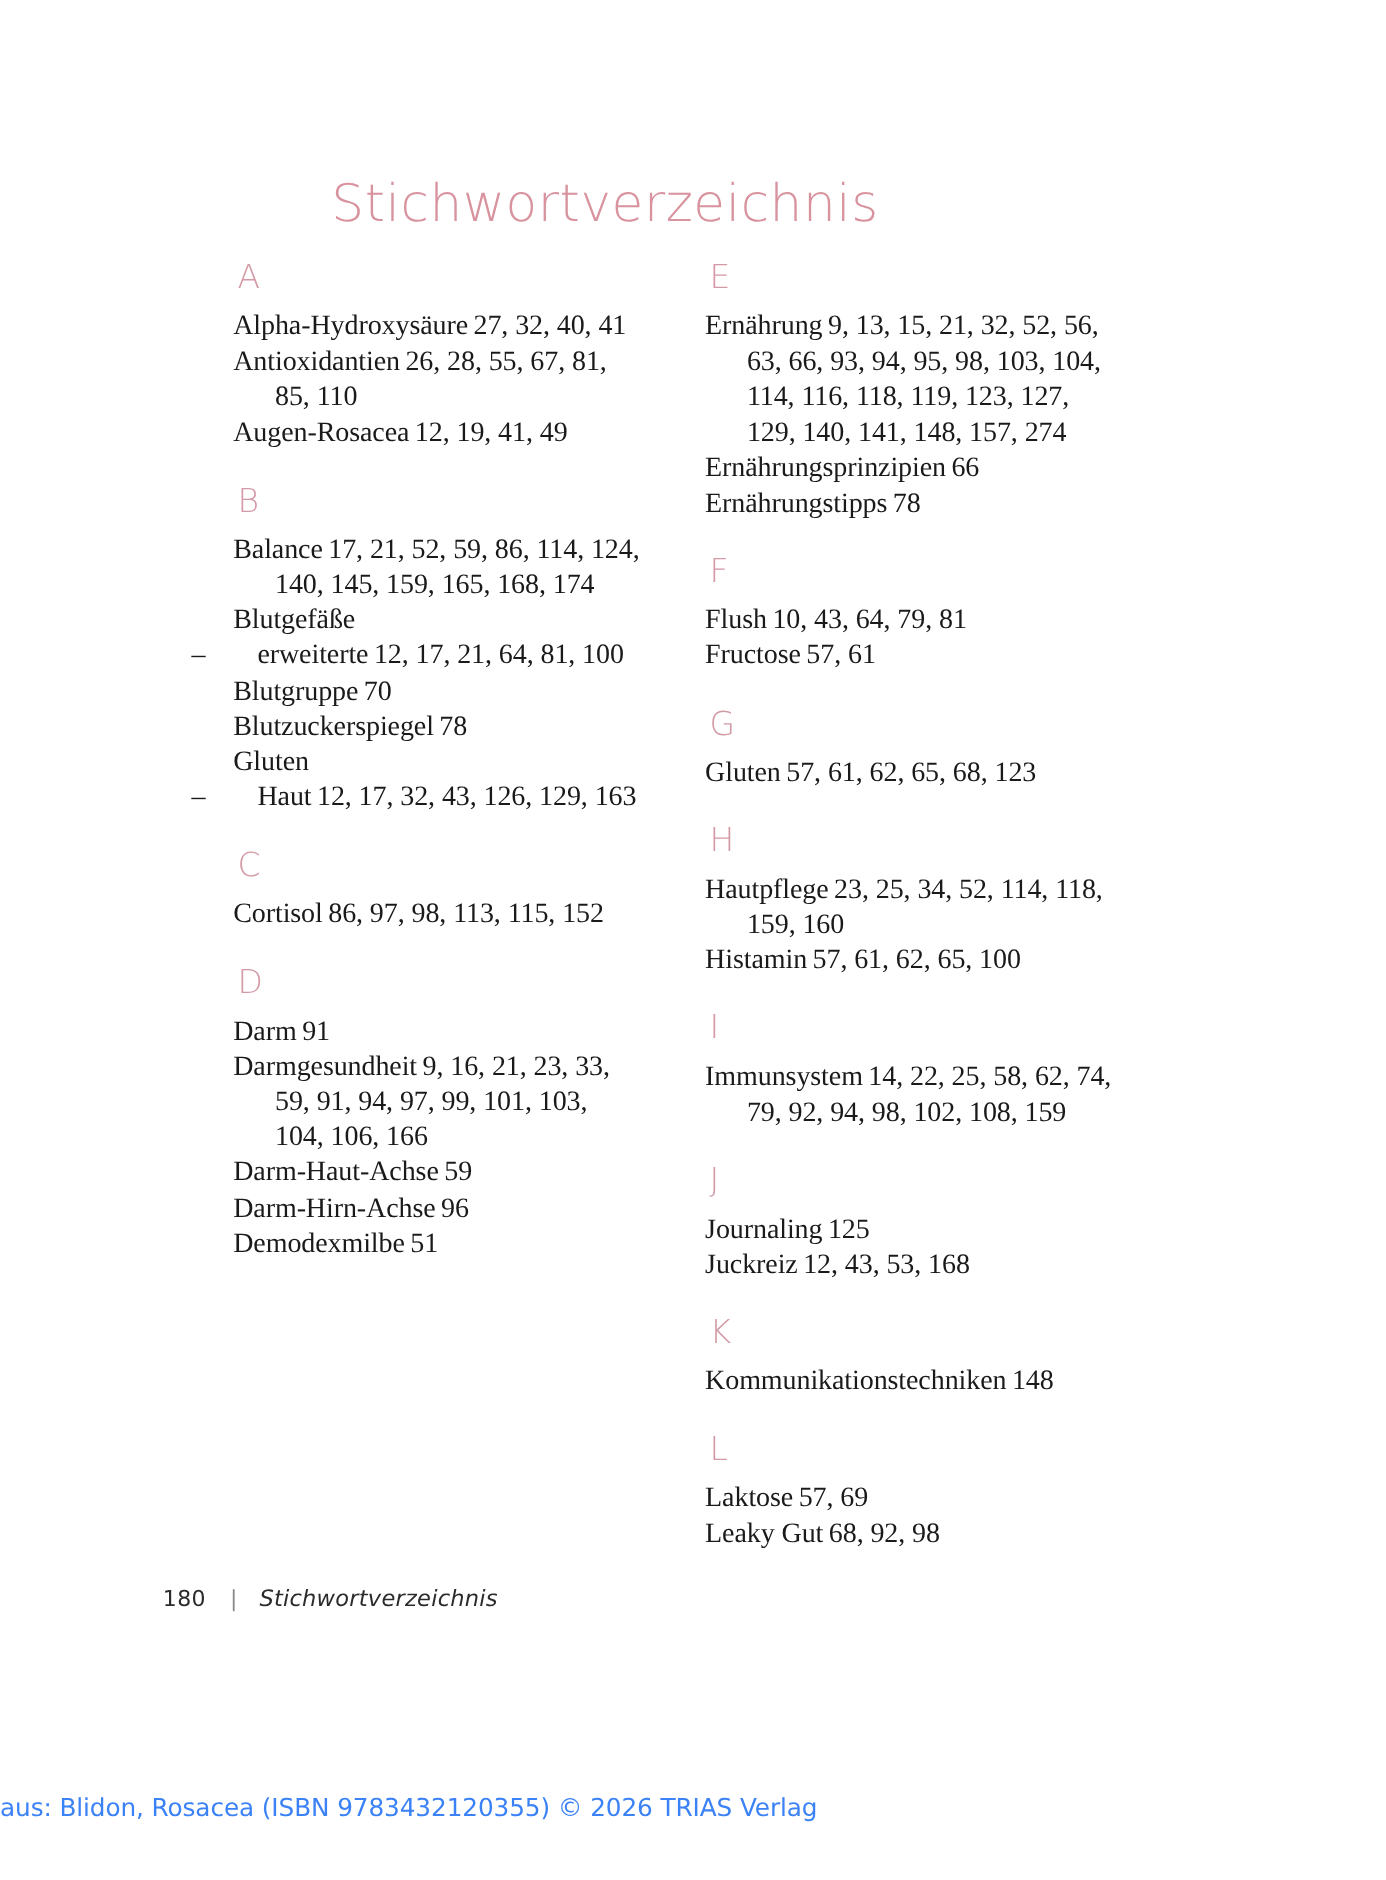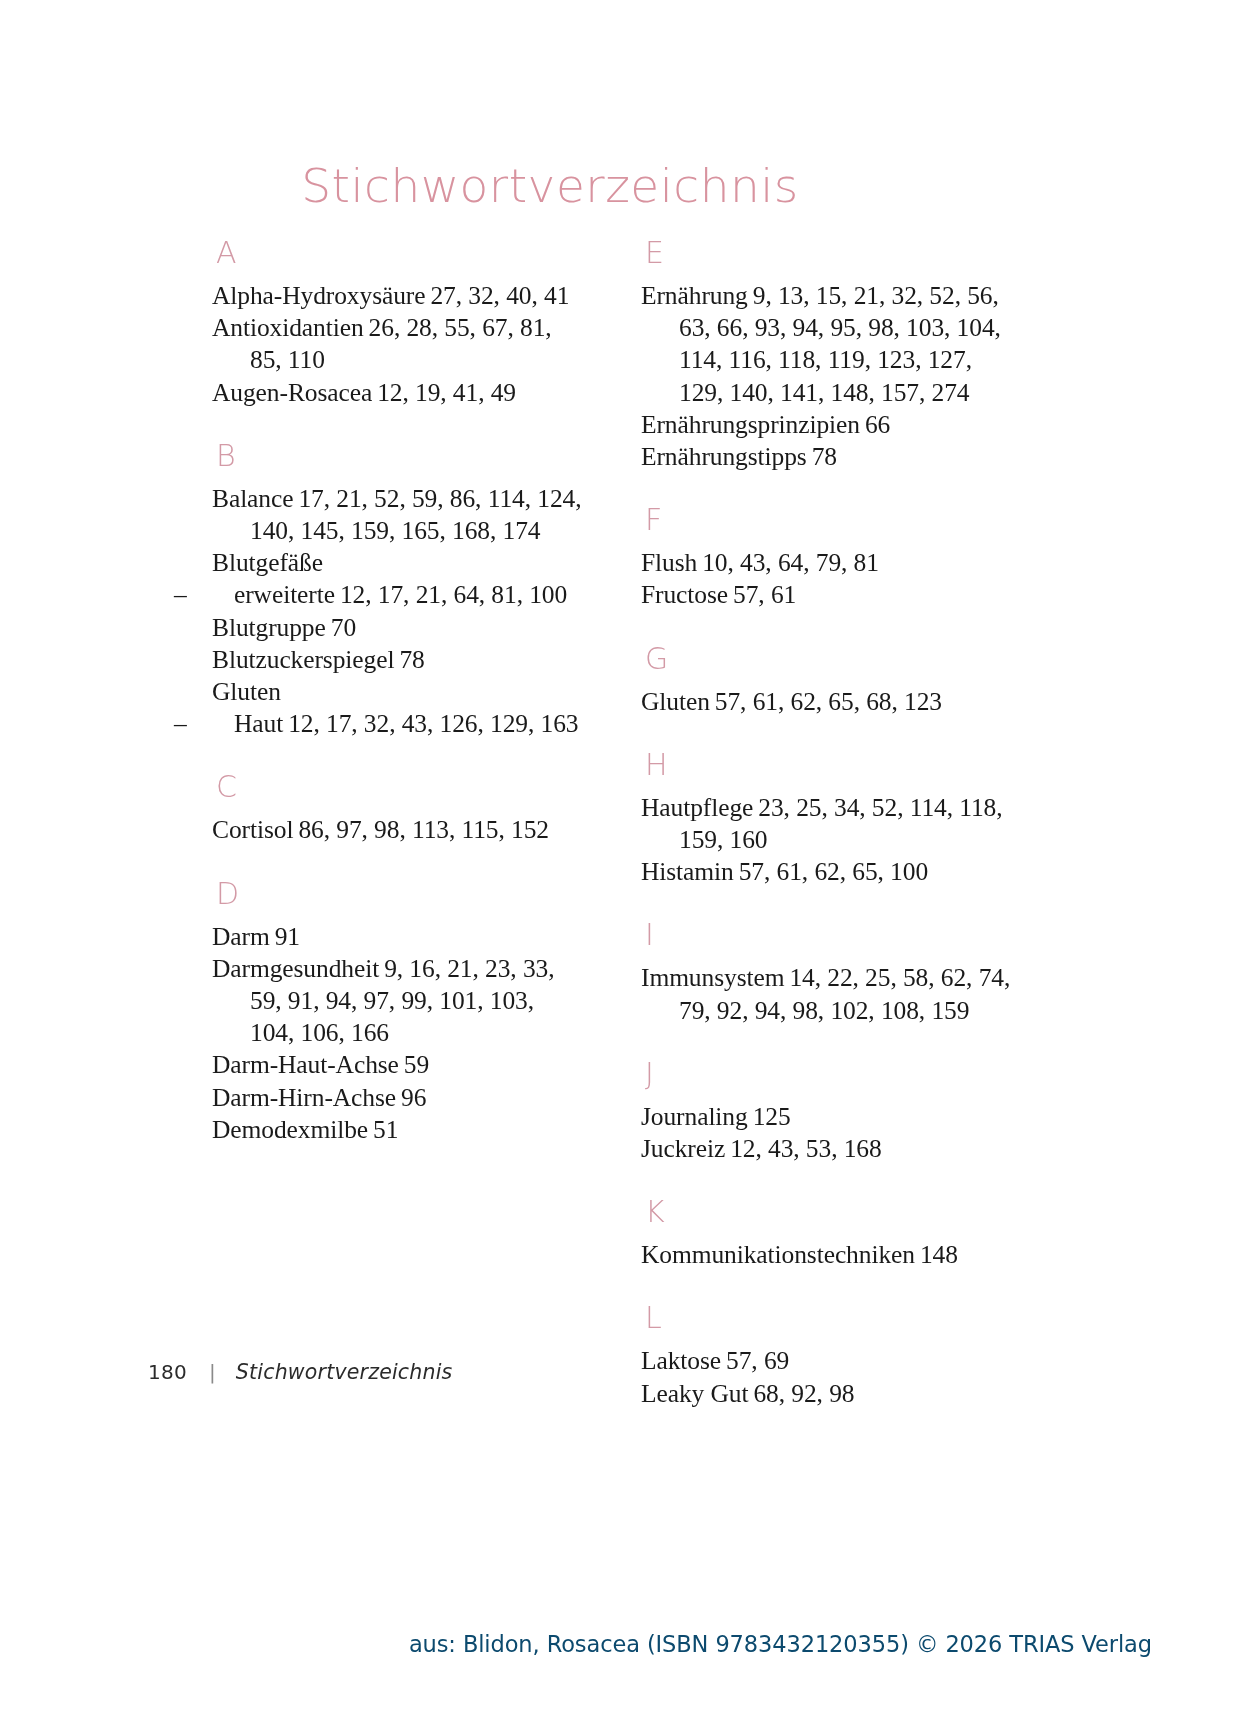--- a/index.html
+++ b/index.html
@@ -87,21 +87,21 @@
   }
   .entry.sub .dash {
     display: inline-block;
     width: 22px;
   }
 
   
   .footer {
     position: absolute;
     left: 148px;
-    top: 1360px;
+    top: 1441px;
     display: flex;
     align-items: baseline;
     gap: 0;
   }
   .footer .pagenum {
     font-family: "DejaVu Sans", "Liberation Sans", sans-serif;
     font-size: 20px;
     color: #2b2b2b;
     letter-spacing: 0.3px;
   }
@@ -117,24 +117,24 @@
     font-size: 20.5px;
     color: #2b2b2b;
     letter-spacing: 0.2px;
   }
 
   .credit {
     position: absolute;
     left: 0;
     top: 1631px;
     width: 1152px;
-    text-align: right;
+    text-align: left;
     font-family: "DejaVu Sans", "Liberation Sans", sans-serif;
     font-size: 22.5px;
-    color: #0c4a6e;
+    color: #3b82f6;
     letter-spacing: -0.1px;
     white-space: nowrap;
   }
 </style>
 </head>
 <body>
 
 <div class="page">
 
   <div class="page-title">Stichwortverzeichnis</div>

